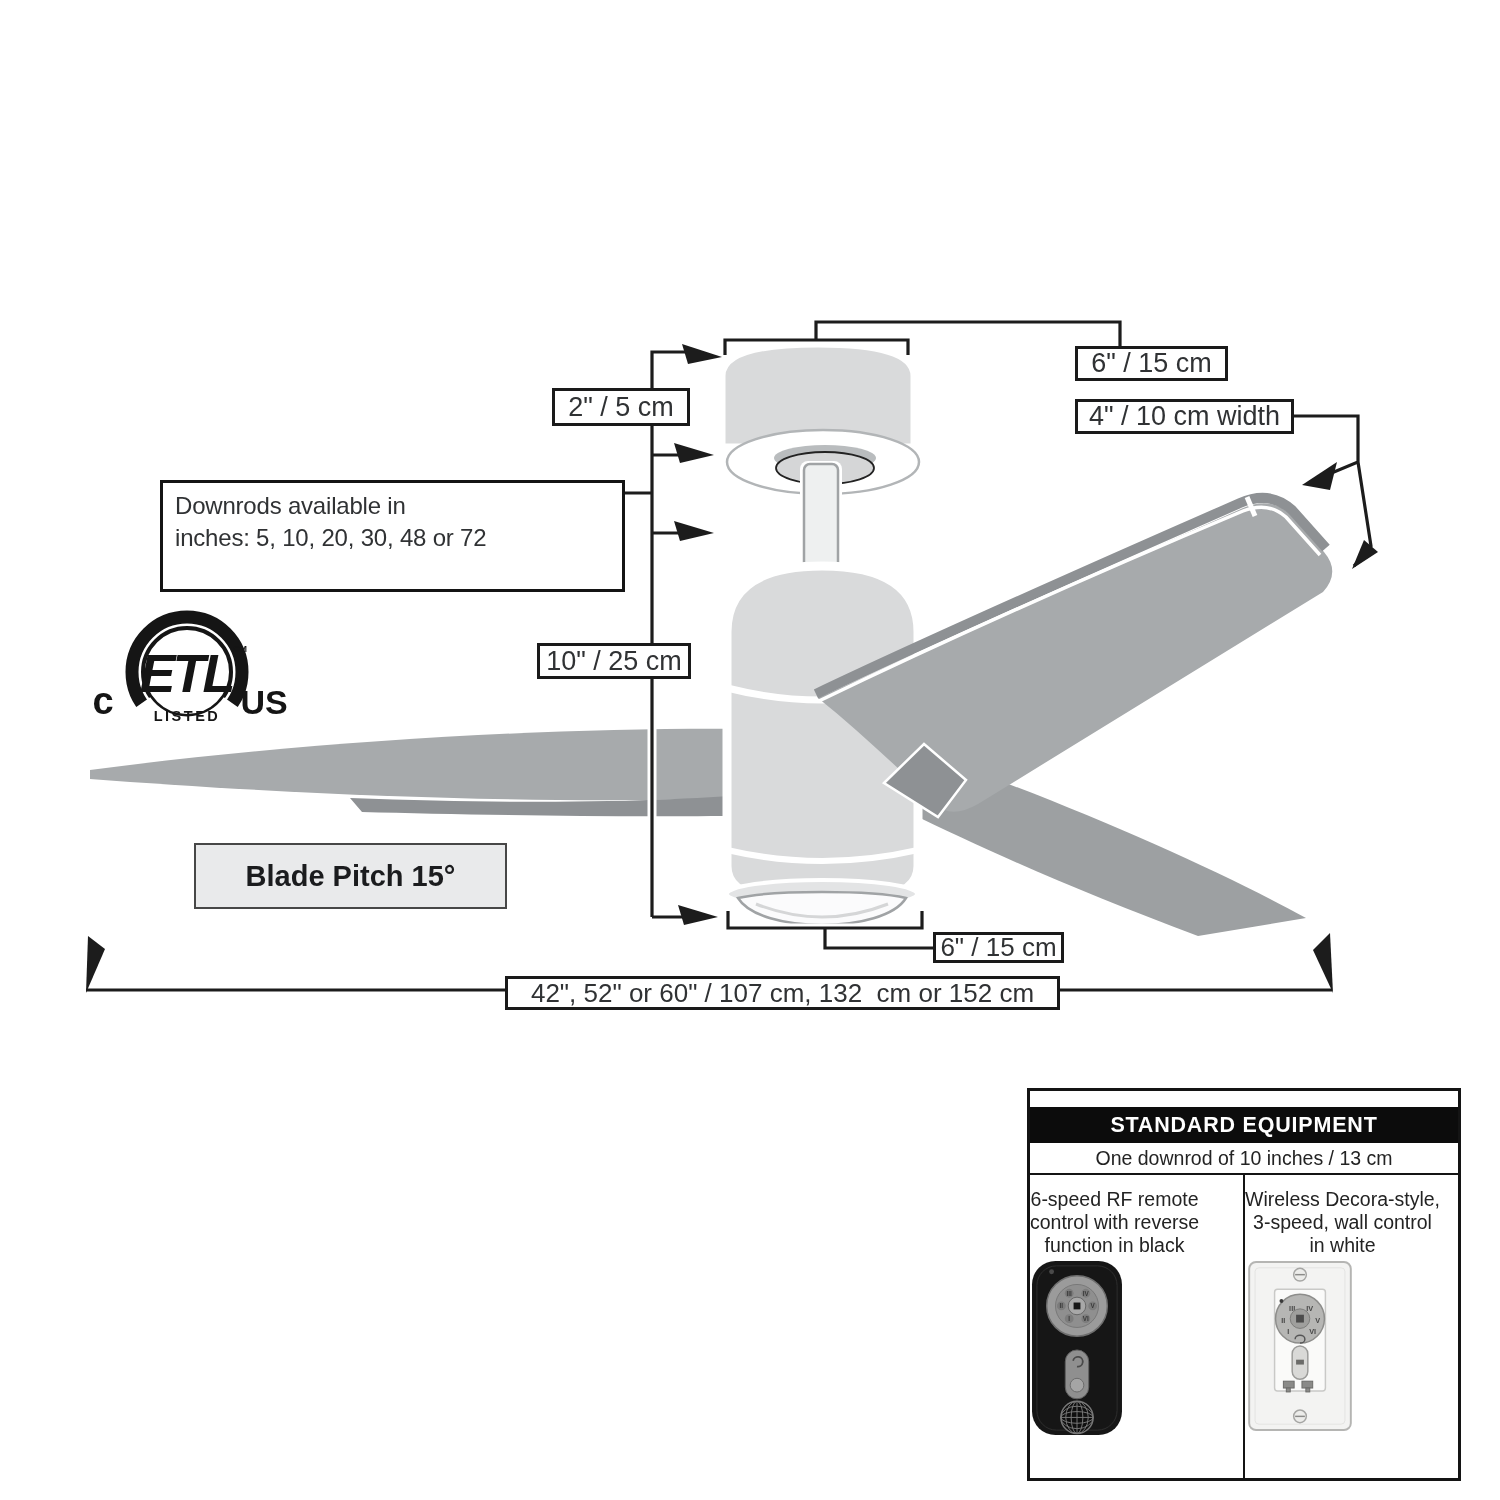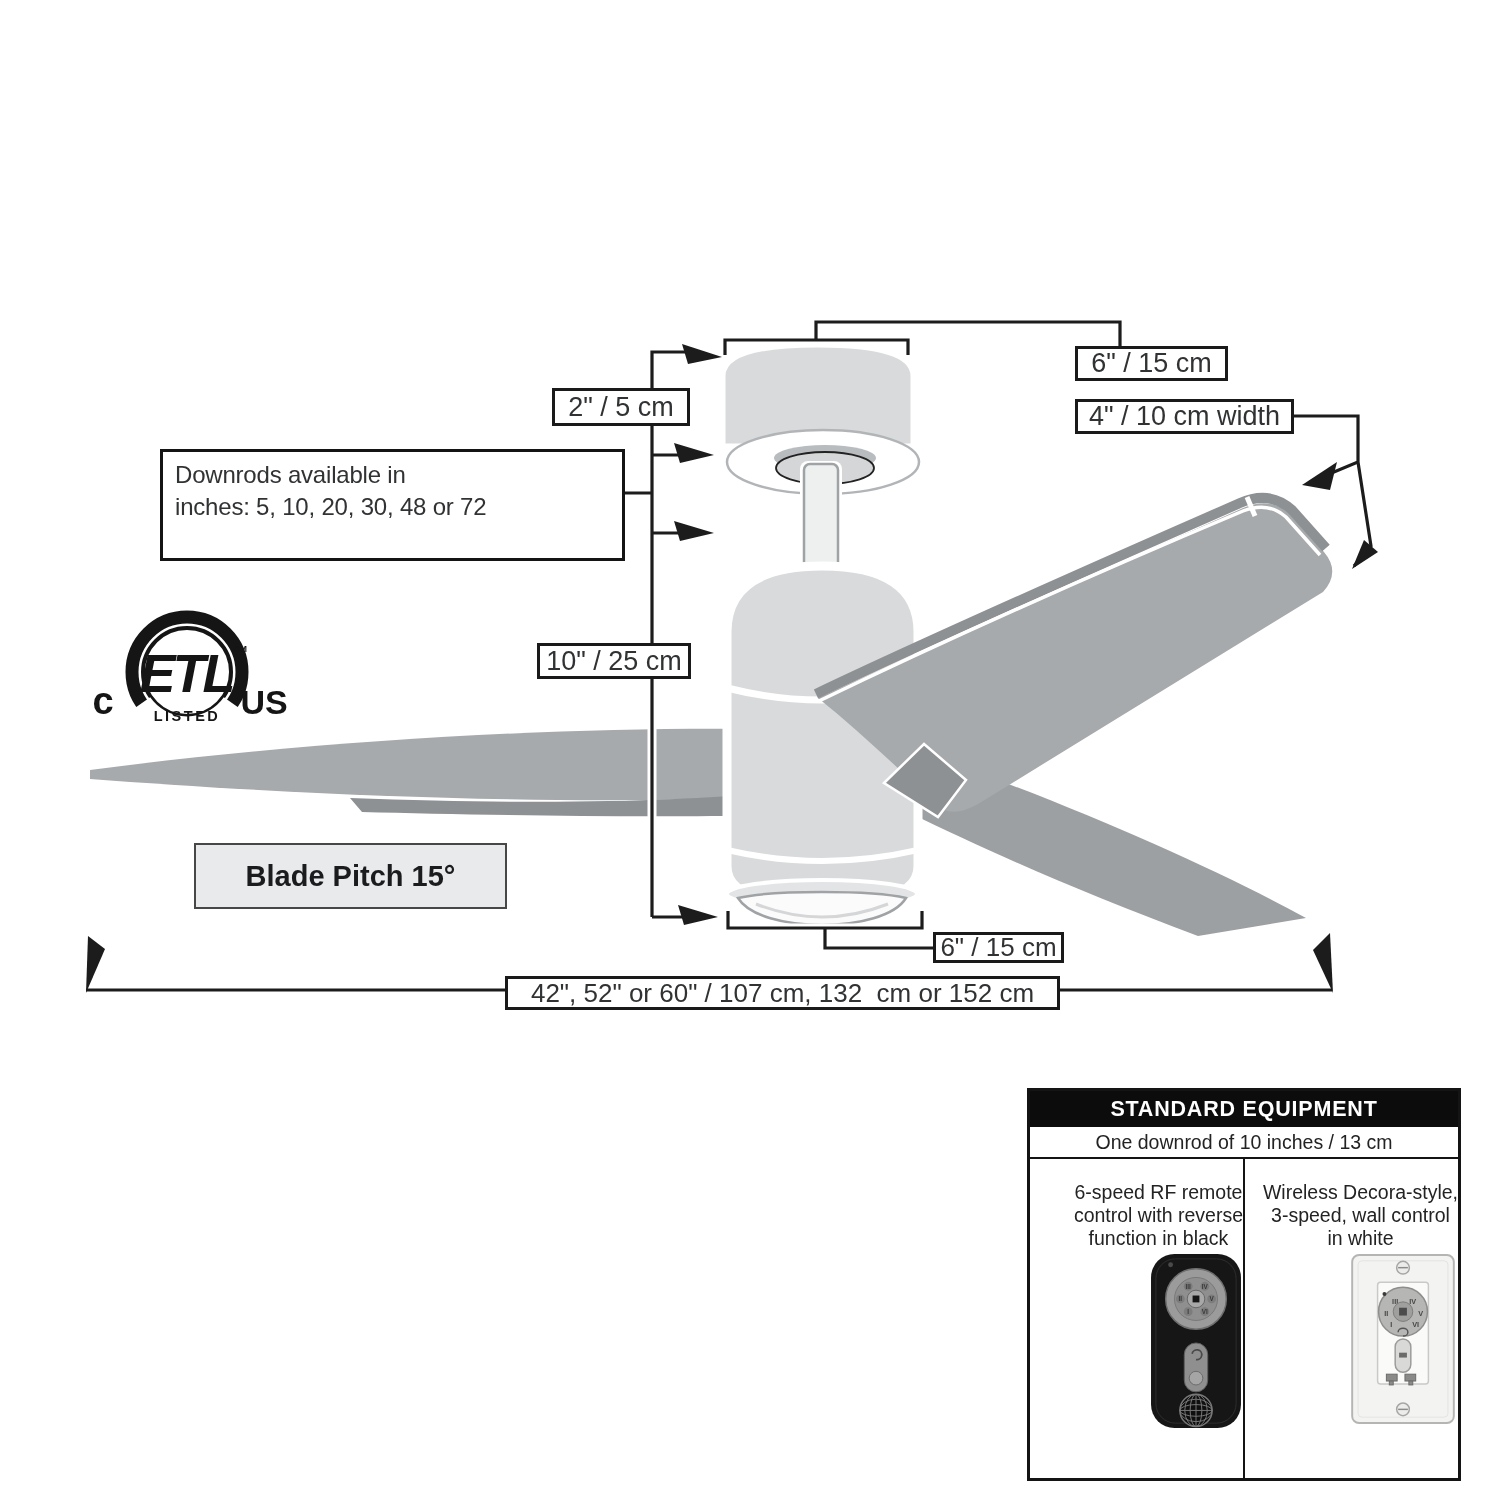--- a/index.html
+++ b/index.html
@@ -10,35 +10,35 @@
   .dim-label{position:absolute;background:#fff;border:3px solid #1a1a1a;box-sizing:border-box;
              display:flex;align-items:center;justify-content:center;
              font-size:27px;color:#303234;white-space:pre;}
   #lbl-canopy-h{left:552px;top:388px;width:138px;height:38px;}
   #lbl-canopy-w{left:1075px;top:346px;width:153px;height:35px;}
   #lbl-blade-w{left:1075px;top:399px;width:219px;height:35px;}
   #lbl-motor-h{left:537px;top:643px;width:154px;height:36px;}
   #lbl-light-w{left:933px;top:932px;width:131px;height:31px;font-size:26px;}
   #lbl-sweep{left:505px;top:976px;width:555px;height:34px;font-size:26px;}
 
-  #box-downrods{position:absolute;left:160px;top:449px;width:465px;height:112px;background:#fff;
+  #box-downrods{position:absolute;left:160px;top:480px;width:465px;height:112px;background:#fff;
                 border:3.5px solid #141414;box-sizing:border-box;padding:7px 0 0 12px;
                 font-size:24px;line-height:32px;color:#303234;letter-spacing:-0.2px;}
   #box-pitch{position:absolute;left:194px;top:843px;width:313px;height:66px;background:#e9eaeb;
              border:2.5px solid #474747;box-sizing:border-box;display:flex;align-items:center;
              justify-content:center;font-size:29px;font-weight:600;color:#1b1c1e;}
 
   .equip-table{position:absolute;left:1027px;top:1088px;width:434px;height:393px;background:#fff;
                border:3px solid #141414;box-sizing:border-box;display:flex;flex-direction:column;}
   .equip-header{flex:none;height:36px;background:#0c0c0c;color:#fff;font-weight:bold;
-                font-size:21.5px;letter-spacing:0.8px;display:flex;align-items:center;justify-content:center;}
+                font-size:21.5px;letter-spacing:0.8px;display:flex;align-items:center;justify-content:center;margin-top:16px;}
   .equip-row{flex:none;height:30px;border-bottom:2.5px solid #141414;display:flex;align-items:center;
              justify-content:center;font-size:19.5px;color:#232323;}
   .equip-cols{flex:1;display:flex;min-height:0;}
-  .equip-cell{flex:1;display:flex;flex-direction:column;align-items:flex-end;padding-top:22px;min-width:0;}
+  .equip-cell{flex:1;display:flex;flex-direction:column;align-items:flex-start;padding-top:13px;min-width:0;}
   .equip-cell+.equip-cell{border-left:2.5px solid #141414;}
   .equip-caption{font-size:19.5px;line-height:23px;text-align:center;color:#232323;}
   .device{margin-top:3px;flex:none;}
 </style>
 </head>
 <body>
 
 <div class="canvas">
 
   <svg class="art" width="1500" height="1500" viewBox="0 0 1500 1500">

